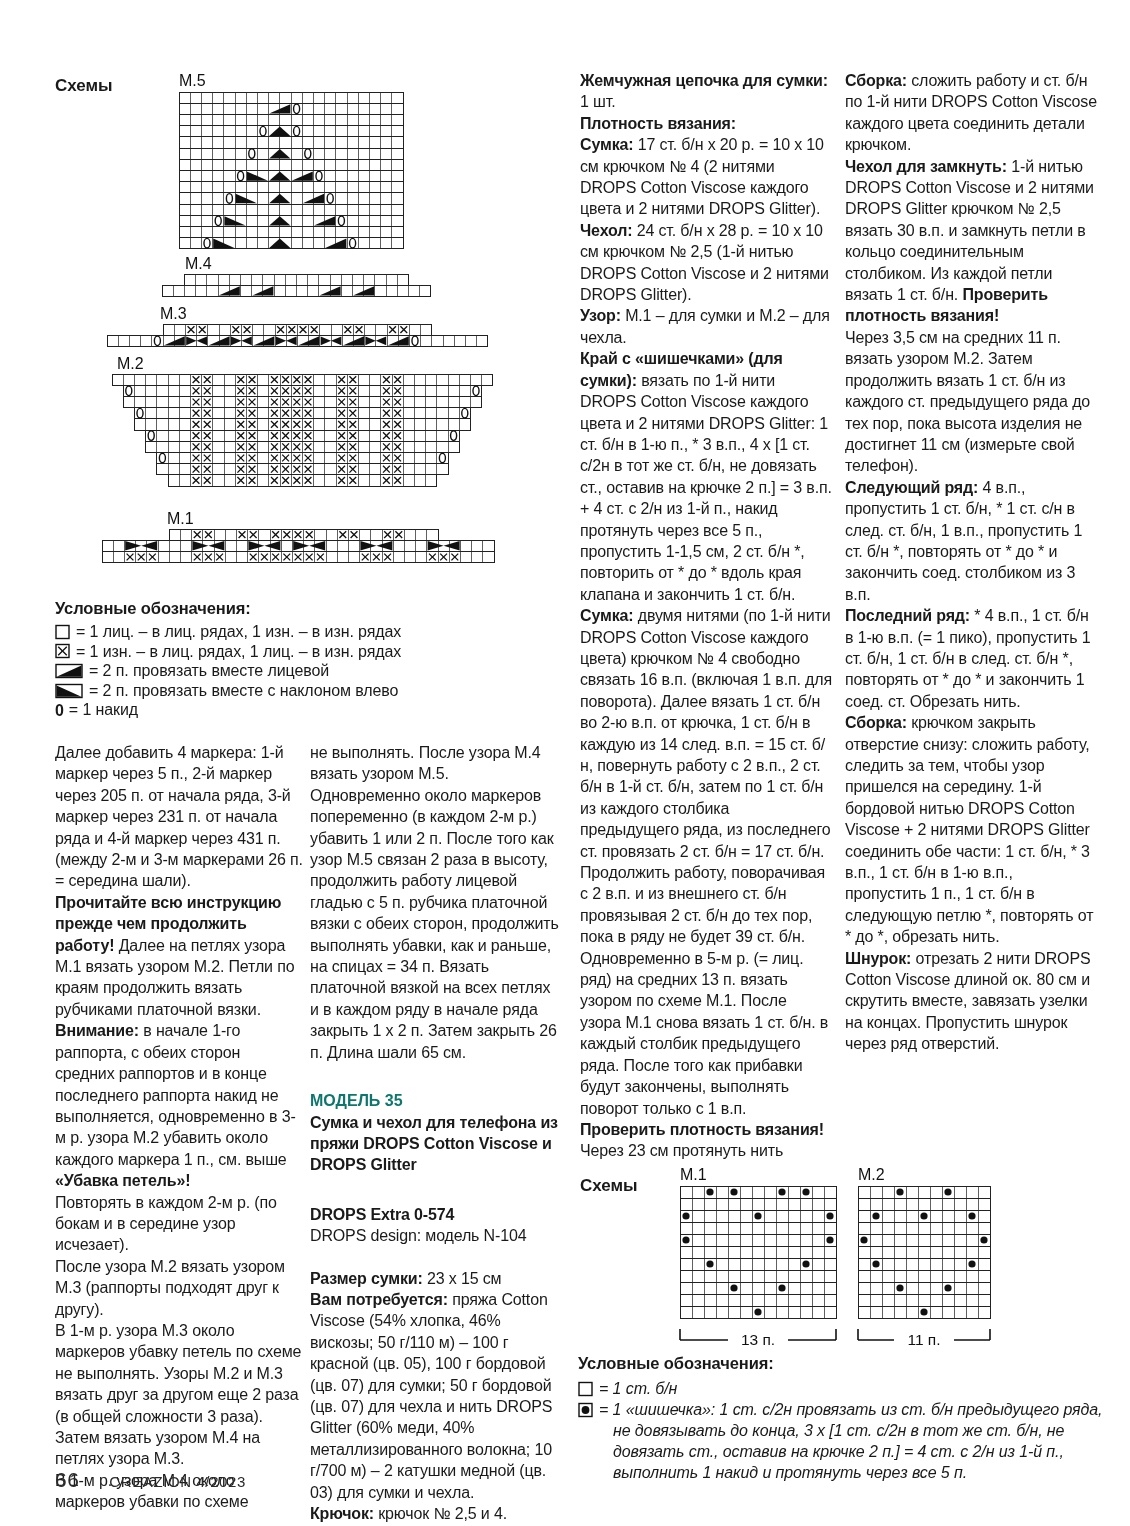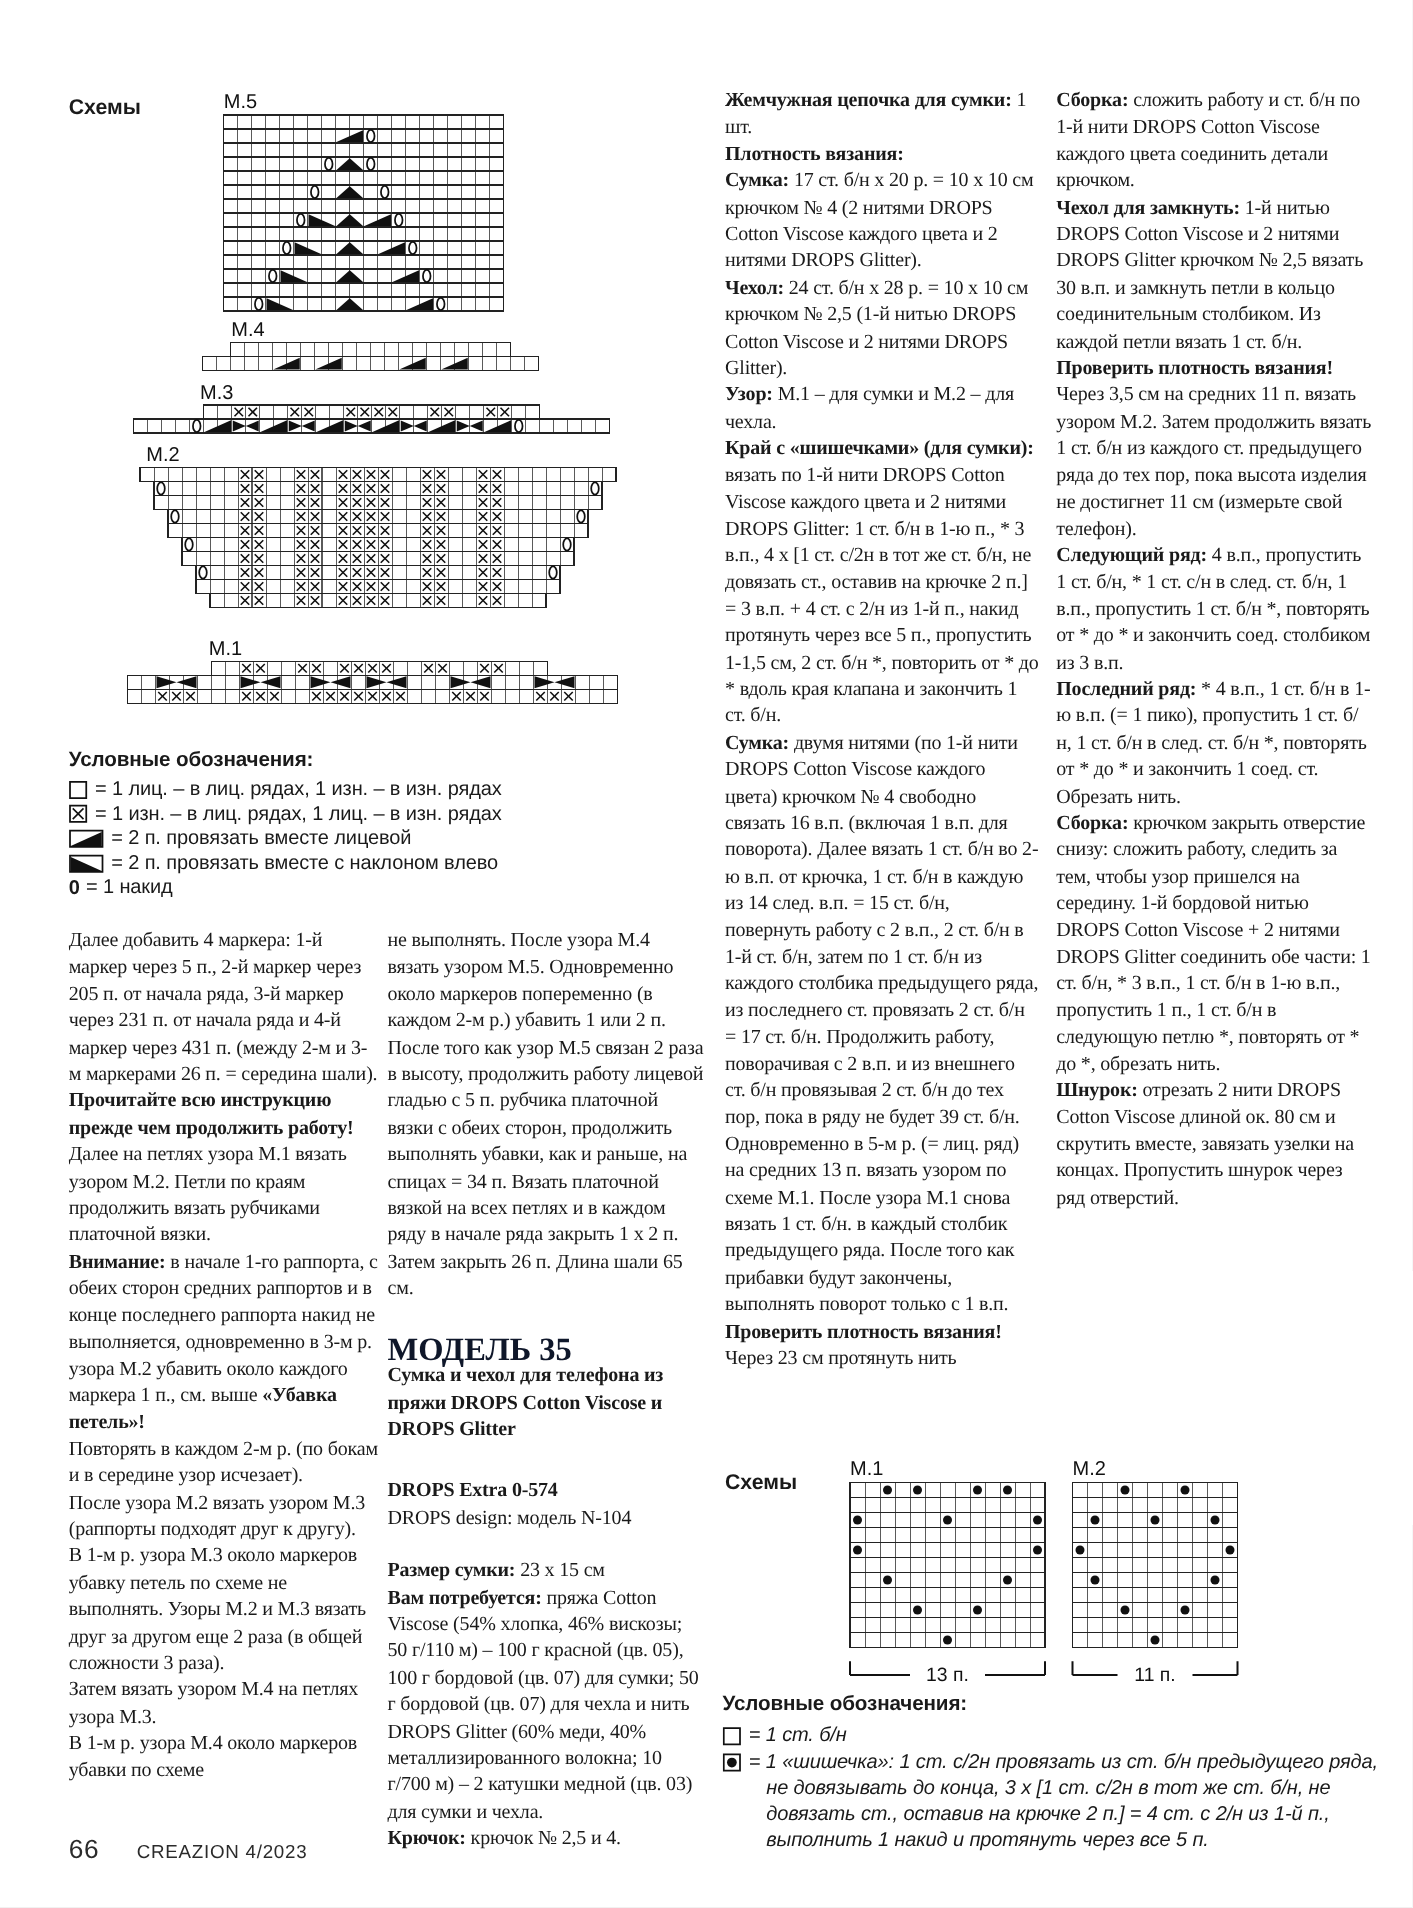--- a/index.html
+++ b/index.html
@@ -3,23 +3,23 @@
 <meta charset="utf-8">
 <style>
   html,body{margin:0;padding:0;background:#e8e8e6;}
   .page{
     position:relative;width:1130px;height:1526px;margin:0 auto;background:#ffffff;
     font-family:"Liberation Sans", sans-serif;color:#1a1a1a;overflow:hidden;padding-left:16px;
   }
   .abs{position:absolute;}
   .section-title{font-weight:700;font-size:17px;}
   .text-col{position:absolute;font-size:16px;line-height:21.4px;letter-spacing:-0.15px;}
-  .text-col p{margin:0;font-family:Liberation Serif, serif;}
+  .text-col p{margin:0;}
   .text-col .b{font-weight:700;}
-  .red-heading{color:#0f172a;font-weight:700;font-size:26px;letter-spacing:0;}
+  .red-heading{color:#0f766e;font-weight:700;font-size:16px;letter-spacing:0;}
   .legend{font-size:16px;line-height:19.6px;letter-spacing:-0.1px;}
   .legend .legend-title{font-weight:700;font-size:16.5px;margin-bottom:3px;line-height:22px;}
   .legend-item{display:flex;align-items:center;gap:5px;}
   .legend-item .sym{flex:0 0 auto;display:flex;align-items:center;}
   .legend2{font-size:16px;line-height:21px;}
   .legend2 .legend-title{font-weight:700;margin-bottom:4px;}
   .legend2 .legend-item{align-items:flex-start;font-style:italic;}
   .legend2 .ltext{padding-left:14px;text-indent:-14px;}
   .legend2 .sym{margin-top:3px;}
   .zero-sym{font-weight:700;font-size:16px;line-height:15px;}

